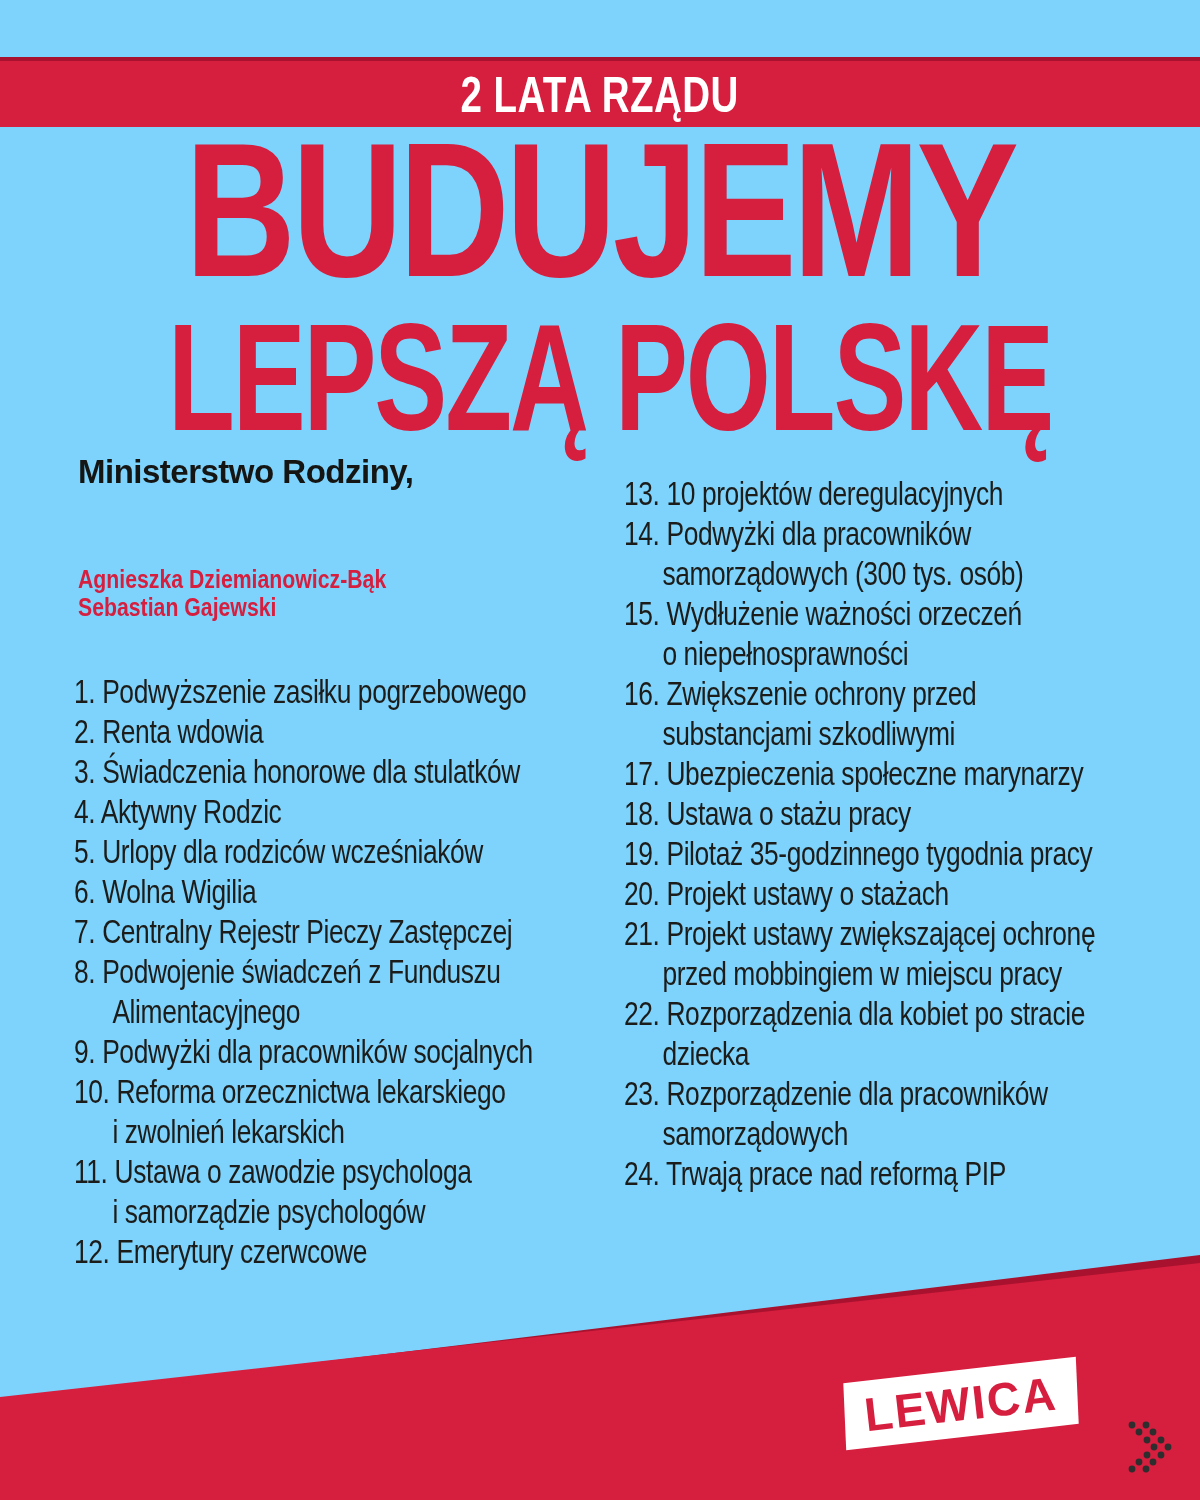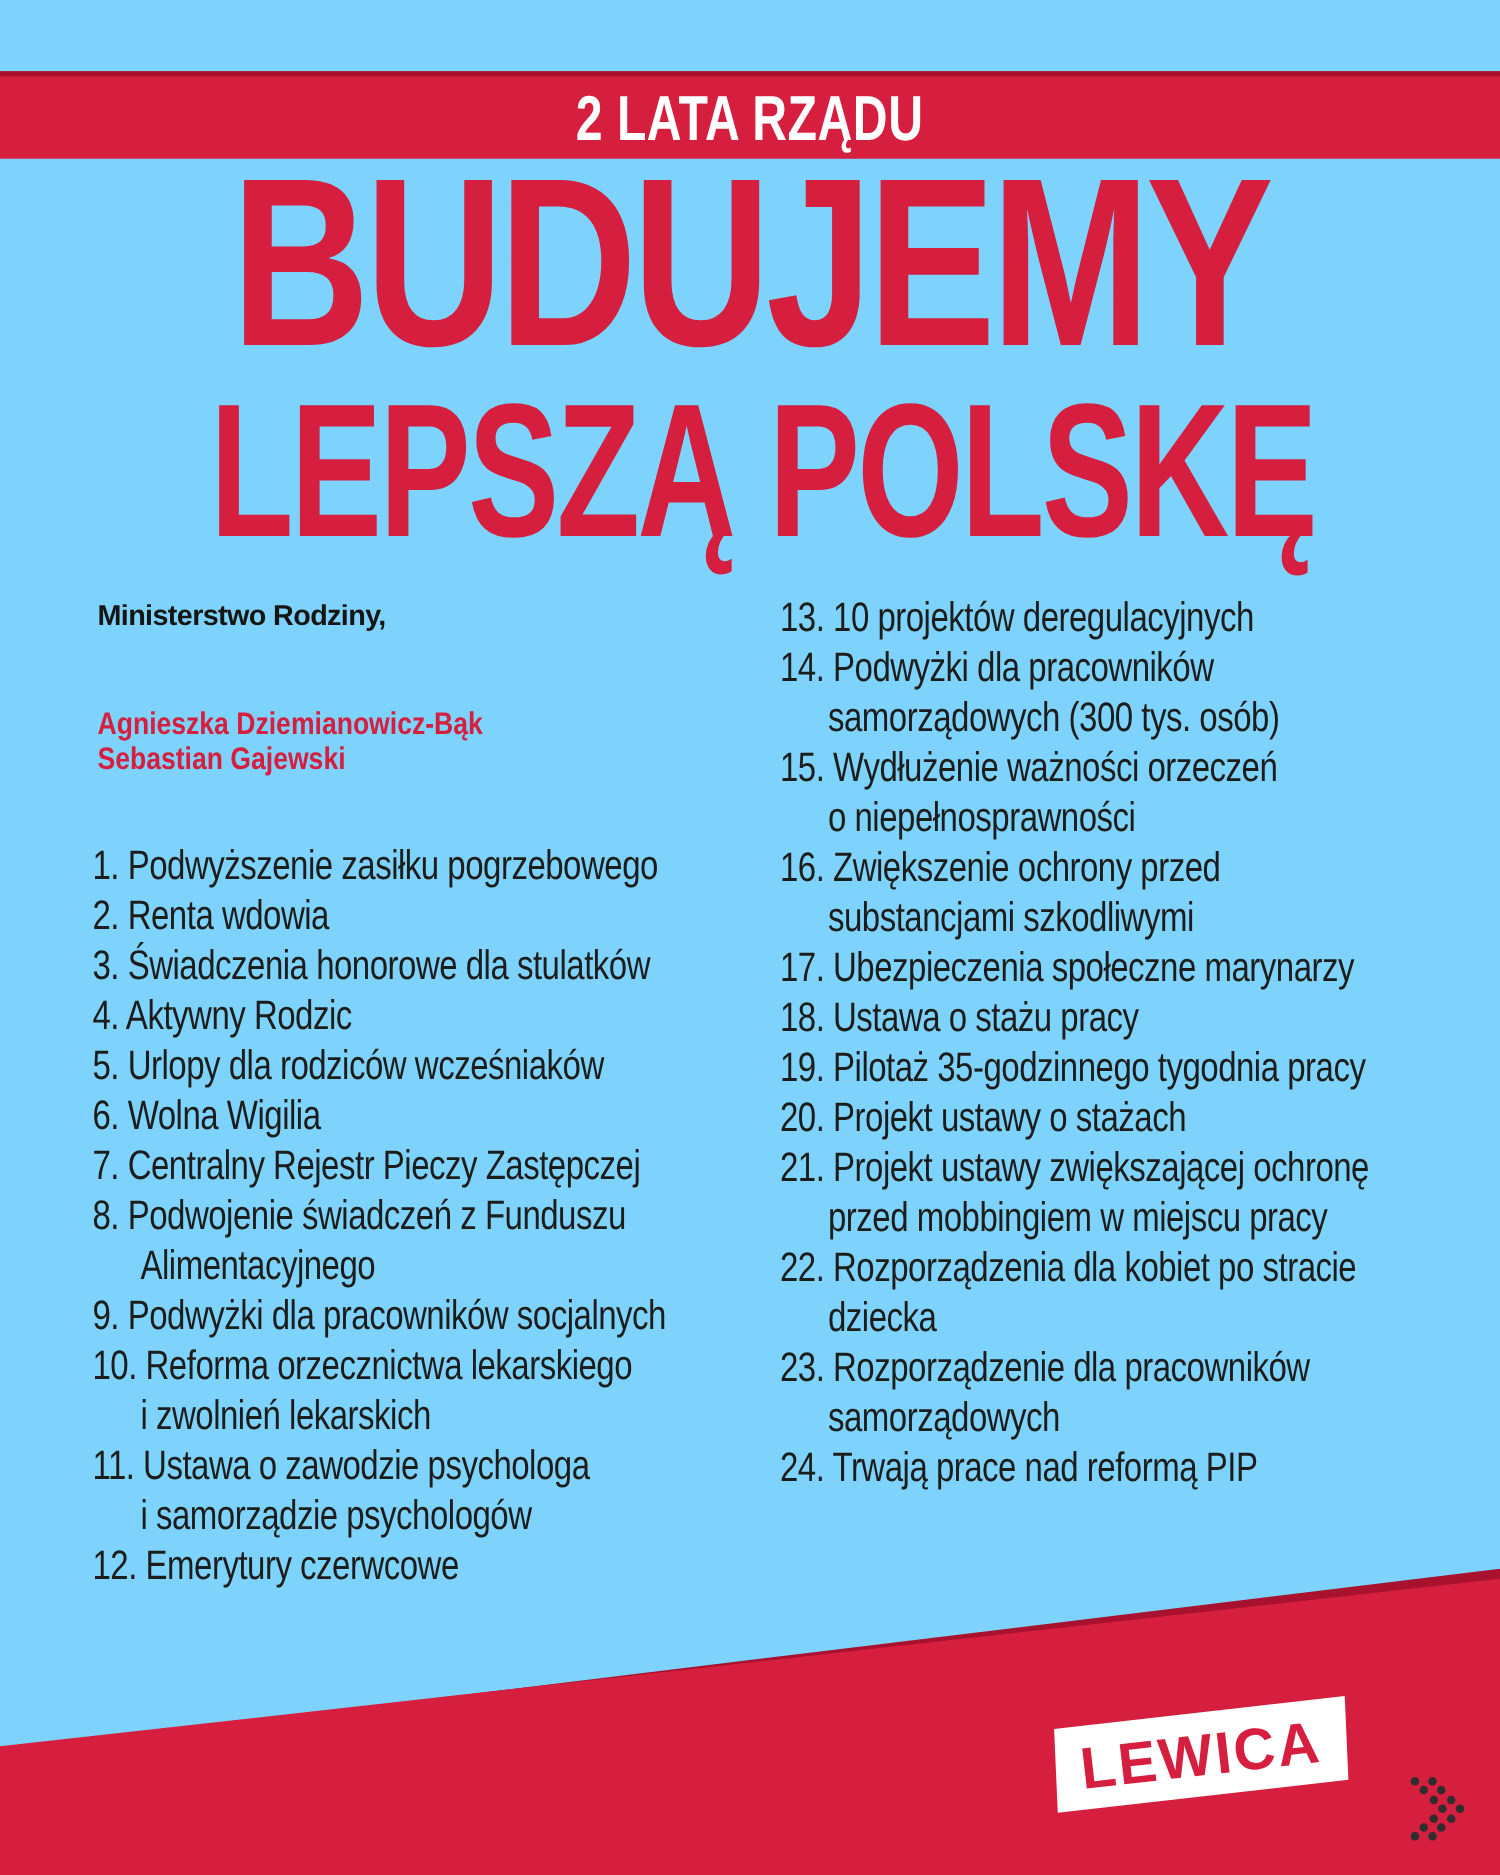--- a/index.html
+++ b/index.html
@@ -23,22 +23,22 @@
   
   .title-line {
     position:absolute; left:0; width:100%; text-align:center;
     color:#d61e3f; font-weight:bold; line-height:1; white-space:nowrap;
     transform-origin:50% 0;
   }
   .title-line.t1 { top:114px; font-size:192px; letter-spacing:-5px; transform:scaleX(0.80); }
   .title-line.t2 { top:301px; font-size:152px; letter-spacing:-3px; transform:scaleX(0.72); }
   
   .ministry {
-    position:absolute; left:78px; top:470px;
-    font-size:23px; font-weight:bold; line-height:44px;
+    position:absolute; left:78px; top:450px;
+    font-size:33px; font-weight:bold; line-height:44px;
     color:#151513; letter-spacing:-0.5px;
   }
   .authors {
     position:absolute; left:78px; top:565px;
     font-size:25px; font-weight:bold; line-height:28px;
     color:#d61e3f; transform:scaleX(0.85); transform-origin:0 0; white-space:nowrap;
   }
   
   .list {
     position:absolute; width:700px;

